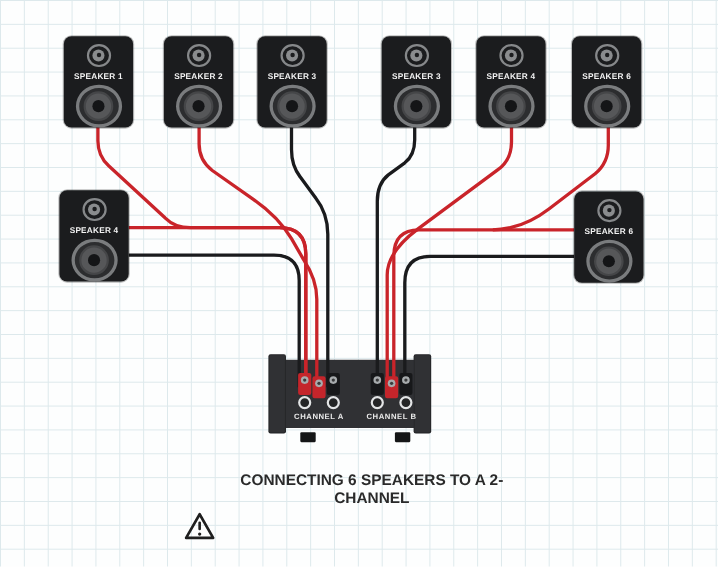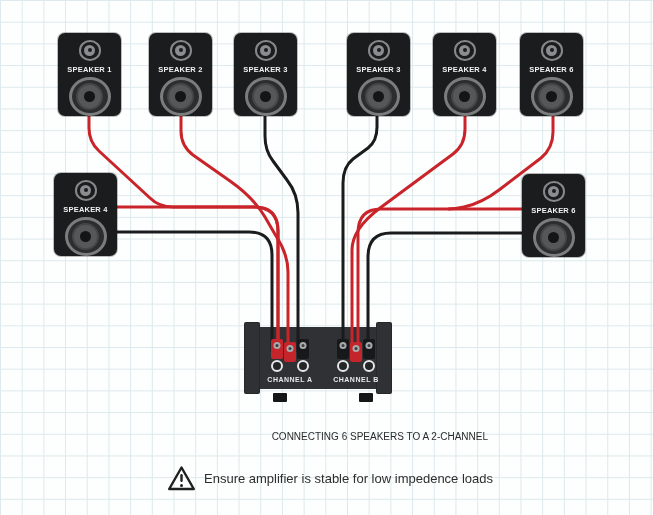--- a/index.html
+++ b/index.html
@@ -62,21 +62,21 @@
   .tab-circle-dot { width:3px; height:3px; border-radius:50%; background:#3a3b3c; }
   .post { position:absolute; width:12px; height:12px; border-radius:50%;
     border:2.5px solid #e3e5e6; background:#242526; }
   .ch-label { position:absolute; width:80px; text-align:center; font-size:7px;
     font-weight:bold; color:#e9e9e9; letter-spacing:.5px; white-space:nowrap; }
 
   
   .amp-title { position:absolute; left:175px; top:406px; width:300px; z-index:5;
     text-align:center; font-size:12.5px; font-weight:bold; color:#2a2a2a; letter-spacing:.2px; }
   .caption { position:absolute; left:188px; top:429px; width:300px; z-index:5;
-    text-align:right; font-size:10px; font-weight:normal; color:#2a2a2a; line-height:15.5px; }
+    text-align:center; font-size:14px; font-weight:bold; color:#2a2a2a; line-height:15.5px; }
   .warning-row { position:absolute; left:167px; top:465px; z-index:5;
     display:flex; align-items:center; gap:8px; }
   .warning-text { font-size:13px; color:#2e2e2e; }
 </style>
 </head>
 <body>
 
 <div class="stage">
 
   <svg class="wiring" width="653" height="515" viewBox="0 0 653 515" id="wiring-svg">
@@ -248,16 +248,15 @@
 
   <div class="caption">
     <div>CONNECTING 6 SPEAKERS TO A 2-CHANNEL</div>
   </div>
   <div class="warning-row">
     <svg width="29" height="27" viewBox="0 0 29 27">
       <path d="M14.5,2.5 L26.8,24 H2.2 Z" fill="none" stroke="#1f1f1f" stroke-width="2.4" stroke-linejoin="round"></path>
       <rect x="13.3" y="9" width="2.4" height="8" rx="1.2" fill="#1f1f1f"></rect>
       <circle cx="14.5" cy="20.5" r="1.5" fill="#1f1f1f"></circle>
     </svg>
-    <span class="warning-text">Ensure amplifier is stable for low impedence loads</span>
   </div>
 
 </div>
 
 </body></html>

